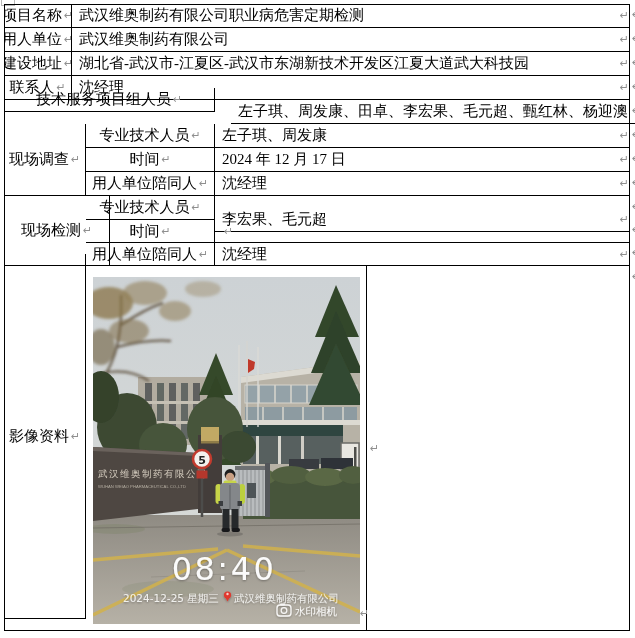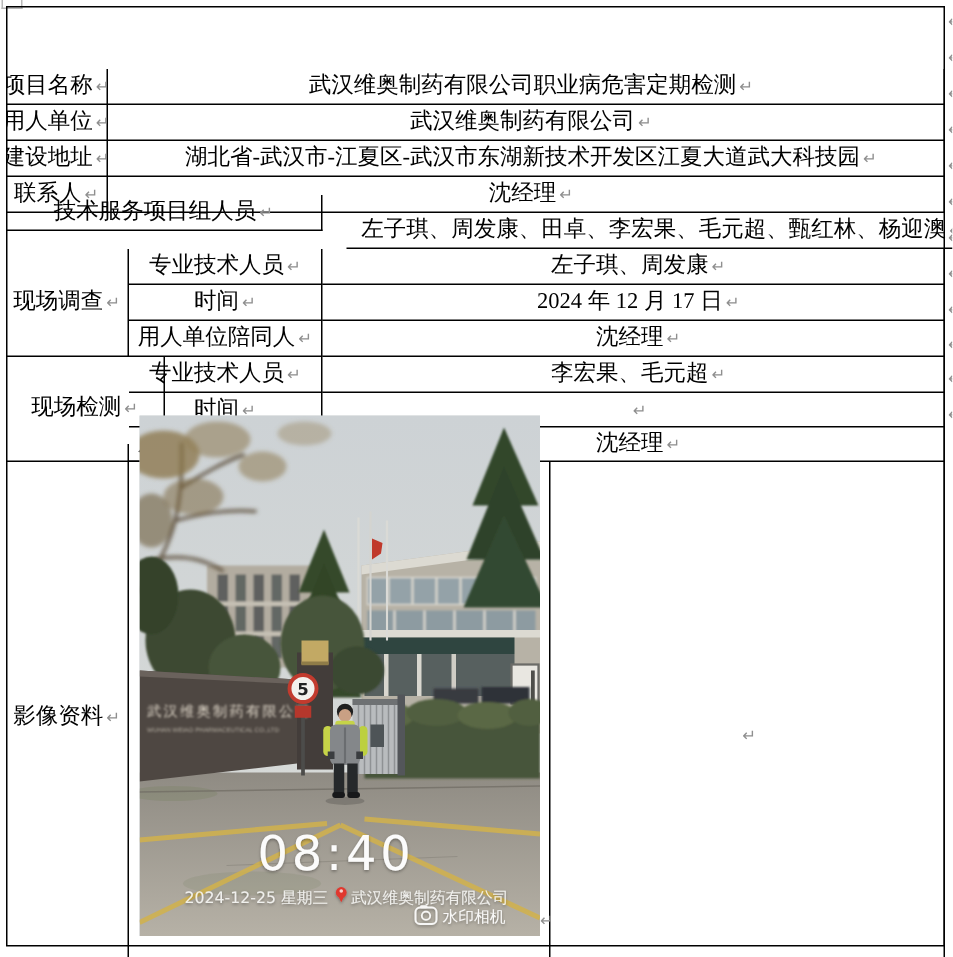--- a/index.html
+++ b/index.html
@@ -3,23 +3,23 @@
 <meta charset="utf-8">
 <style>
   html,body{margin:0;padding:0;background:#fff;}
   .page{position:relative;width:635px;height:638px;background:#ffffff;overflow:hidden;
         font-family:"Liberation Serif","DejaVu Serif",serif;color:#000;}
   .handle{position:absolute;left:1px;top:0;width:12px;height:5px;
           border:1px solid #b9b9b9;border-top:none;background:#fff;}
   .frame{position:absolute;left:4px;top:4px;width:626px;height:627px;
          box-sizing:border-box;border:1.5px solid #000;pointer-events:none;}
   .cell{position:absolute;box-sizing:border-box;border-right:1.5px solid #000;border-bottom:1.5px solid #000;
-        display:flex;align-items:center;white-space:nowrap;overflow:hidden;font-size:15px;line-height:1;margin-top:42px;}
+        display:flex;align-items:center;white-space:nowrap;overflow:hidden;font-size:15px;line-height:1;}
   .lbl{justify-content:center;text-align:center;}
-  .val{justify-content:center;padding-left:7px;}
+  .val{justify-content:space-between;padding-left:7px;}
   .mark{color:#8f8f8f;font-size:11px;margin-left:2px;font-family:"DejaVu Sans",sans-serif;}
   .rowmark{position:absolute;left:632px;color:#8f8f8f;font-size:11px;line-height:11px;
            font-family:"DejaVu Sans",sans-serif;}
   .photoMark{position:absolute;left:360px;top:607px;color:#8f8f8f;font-size:11px;
              font-family:"DejaVu Sans",sans-serif;}
   .photo{position:absolute;left:93px;top:277px;width:267px;height:347px;overflow:hidden;background:#c7ccce;}
 </style>
 </head>
 <body>
 
@@ -102,21 +102,21 @@
   </div>
 
   <div class="cell lbl" style="left:4px;top:196px;width:106px;height:70px">
     <span>现场检测</span>
       <span class="mark">↵</span>
   </div>
   <div class="cell lbl" style="left:86px;top:196px;width:129px;height:24px">
     <span>专业技术人员</span>
       <span class="mark">↵</span>
   </div>
-  <div class="cell val" style="left:215px;top:196px;width:415px;height:24px">
+  <div class="cell val" style="left:215px;top:208px;width:415px;height:24px">
     <span>李宏果、毛元超</span>
       <span class="mark">↵</span>
   </div>
   <div class="cell lbl" style="left:86px;top:220px;width:129px;height:23px">
     <span>时间</span>
       <span class="mark">↵</span>
   </div>
   <div class="cell val" style="left:215px;top:220px;width:415px;height:23px">
       <span class="mark">↵</span>
   </div>

